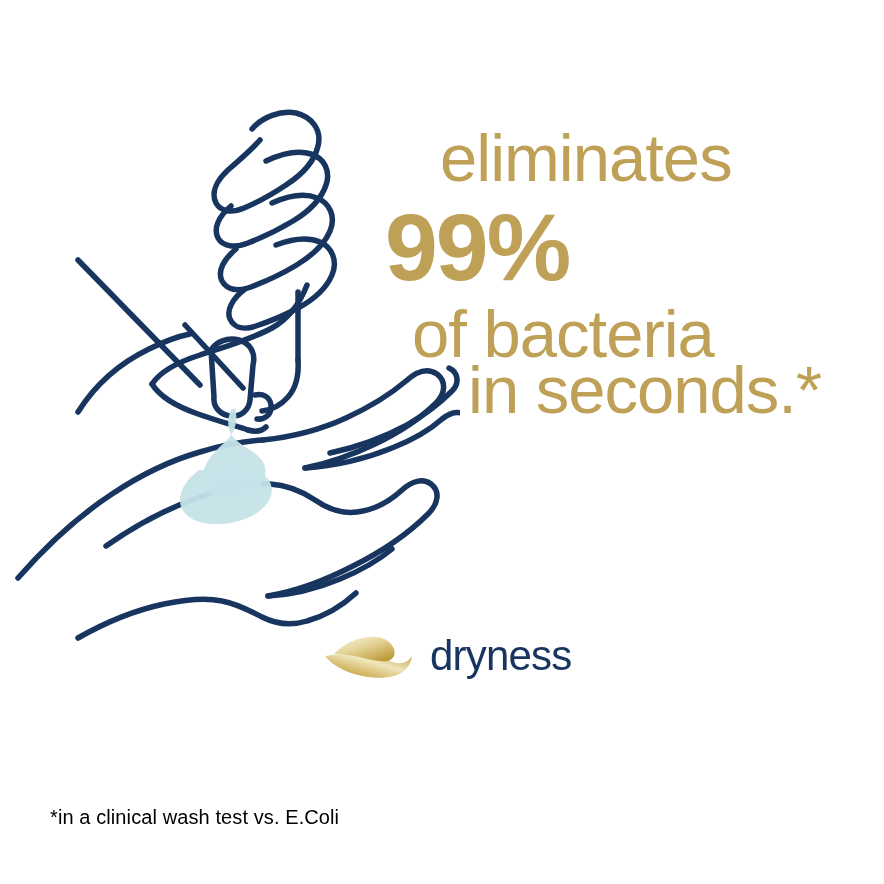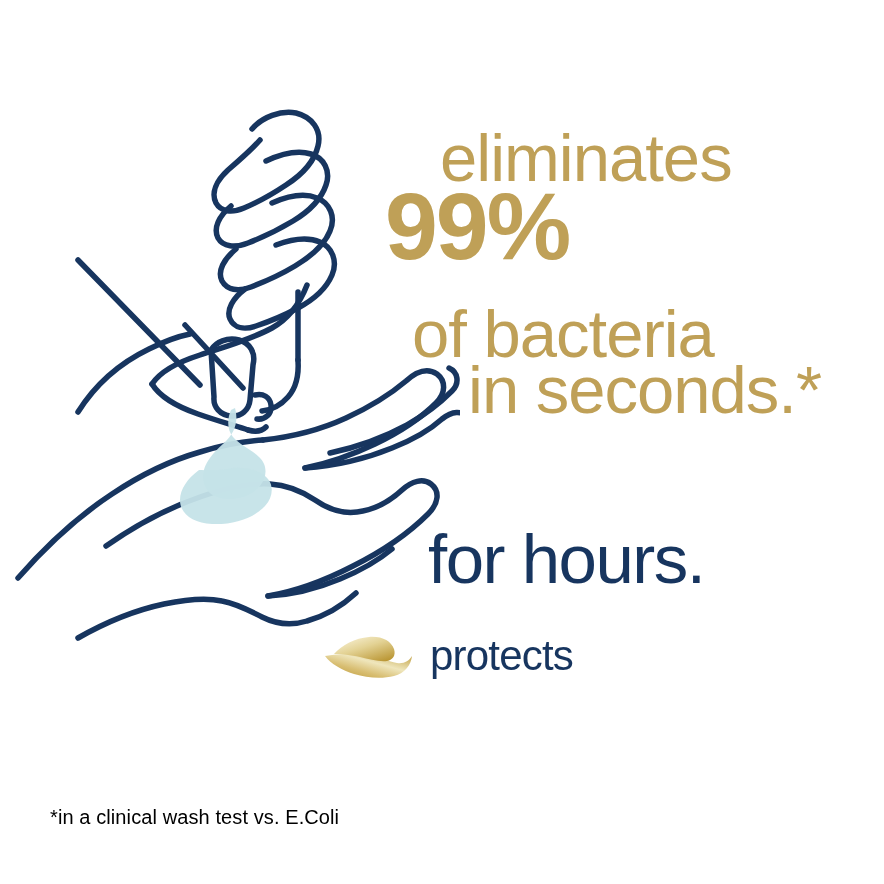--- a/index.html
+++ b/index.html
@@ -38,21 +38,21 @@
   #line-eliminates {
     left: 440px;
     top: 124px;
     font-size: 67px;
     font-weight: 400;
     line-height: 1;
     letter-spacing: -1px;
   }
   #line-99 {
     left: 385px;
-    top: 179px;
+    top: 200px;
     font-size: 95px;
     font-weight: 700;
     line-height: 1;
     letter-spacing: -2px;
   }
   #line-bacteria {
     left: 412px;
     top: 300px;
     font-size: 67px;
     font-weight: 300;
@@ -188,21 +188,20 @@
 
   <div class="line gold" id="line-eliminates">eliminates</div>
 
   <div class="line gold" id="line-99">99%</div>
 
   <div class="line gold" id="line-bacteria">of bacteria</div>
 
   <div class="line gold" id="line-seconds">in seconds.*</div>
 
 
-  <div class="line navy" id="line-forhours">for hours.</div>
 
   <svg id="dove-logo" viewBox="0 0 92 46">
     <defs>
       <linearGradient id="goldgrad" x1="0" y1="1" x2="1" y2="0">
         <stop offset="0%" stop-color="#B8932F"></stop>
         <stop offset="35%" stop-color="#D8BE72"></stop>
         <stop offset="60%" stop-color="#EFE6BC"></stop>
         <stop offset="100%" stop-color="#BE9C3C"></stop>
       </linearGradient>
       <linearGradient id="goldgrad2" x1="0.1" y1="0" x2="0.9" y2="1">
@@ -215,18 +214,18 @@
     <path d="M3,22 C14,20 28,19 41,21 C55,23 66,27 75,29
              C82,30 87,27 90,22 C89,31 83,39 72,42
              C60,45 45,44 32,40 C20,36 9,30 3,22 Z" fill="url(#goldgrad)"></path>
 
     <path d="M12,20 C20,11 33,4 47,3 C60,2 69,7 72,15
              C74,21 71,26 65,27 C57,28 47,25 38,23
              C29,21 19,20 12,20 Z" fill="url(#goldgrad2)"></path>
   </svg>
 
   <div id="claim-block">
-    <span>protects</span>
+    <span>dryness</span>
   </div>
 
   <div id="footnote">*in a clinical wash test vs. E.Coli</div>
 
 </div>
 
 </body></html>

